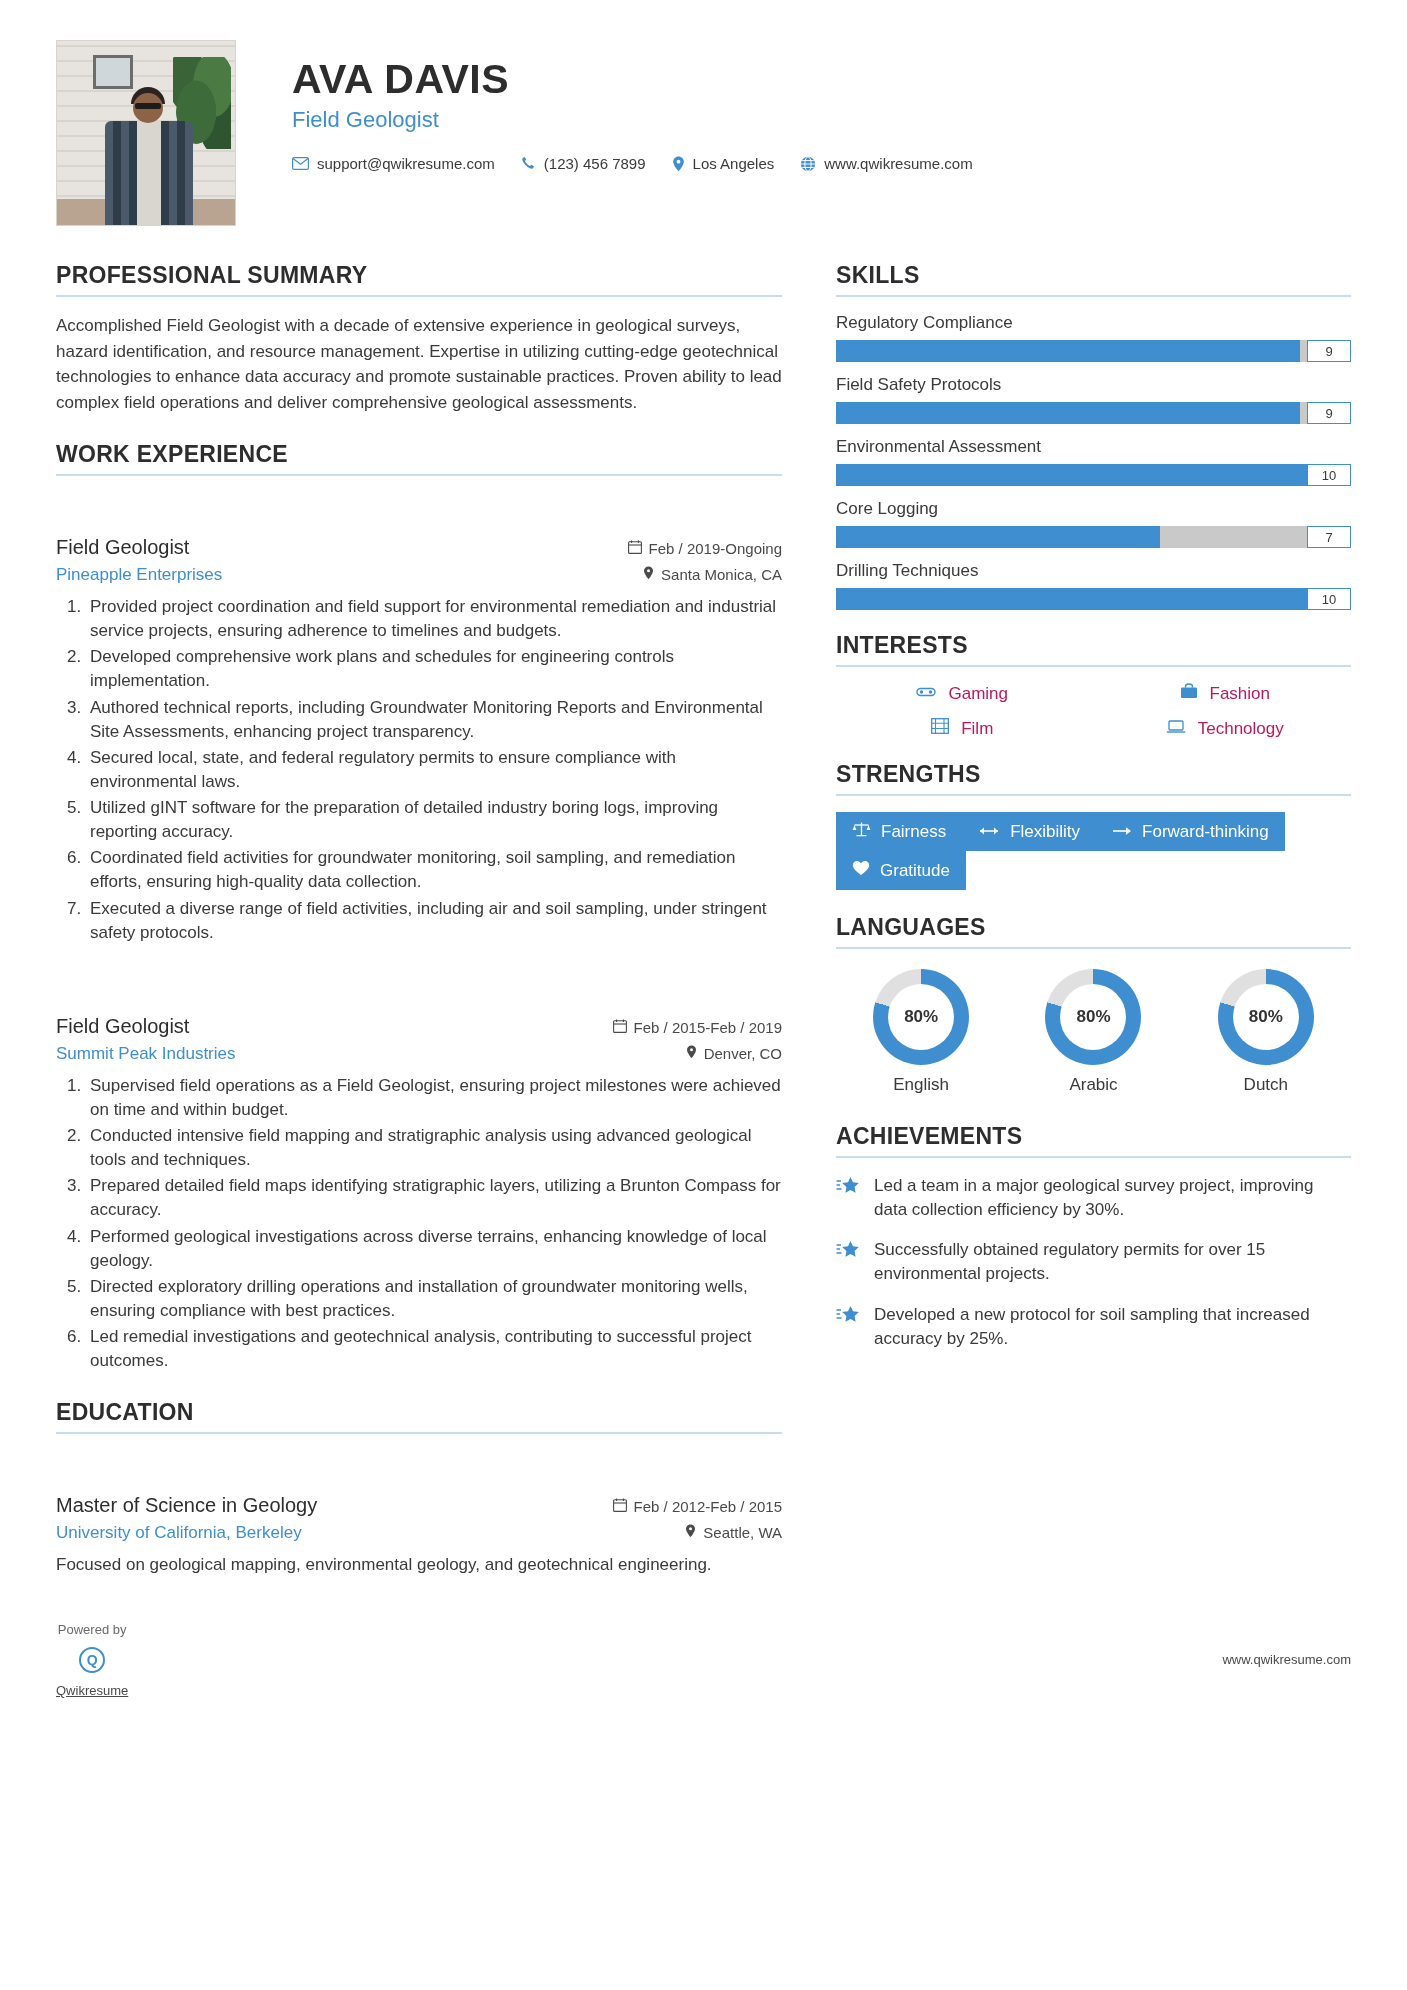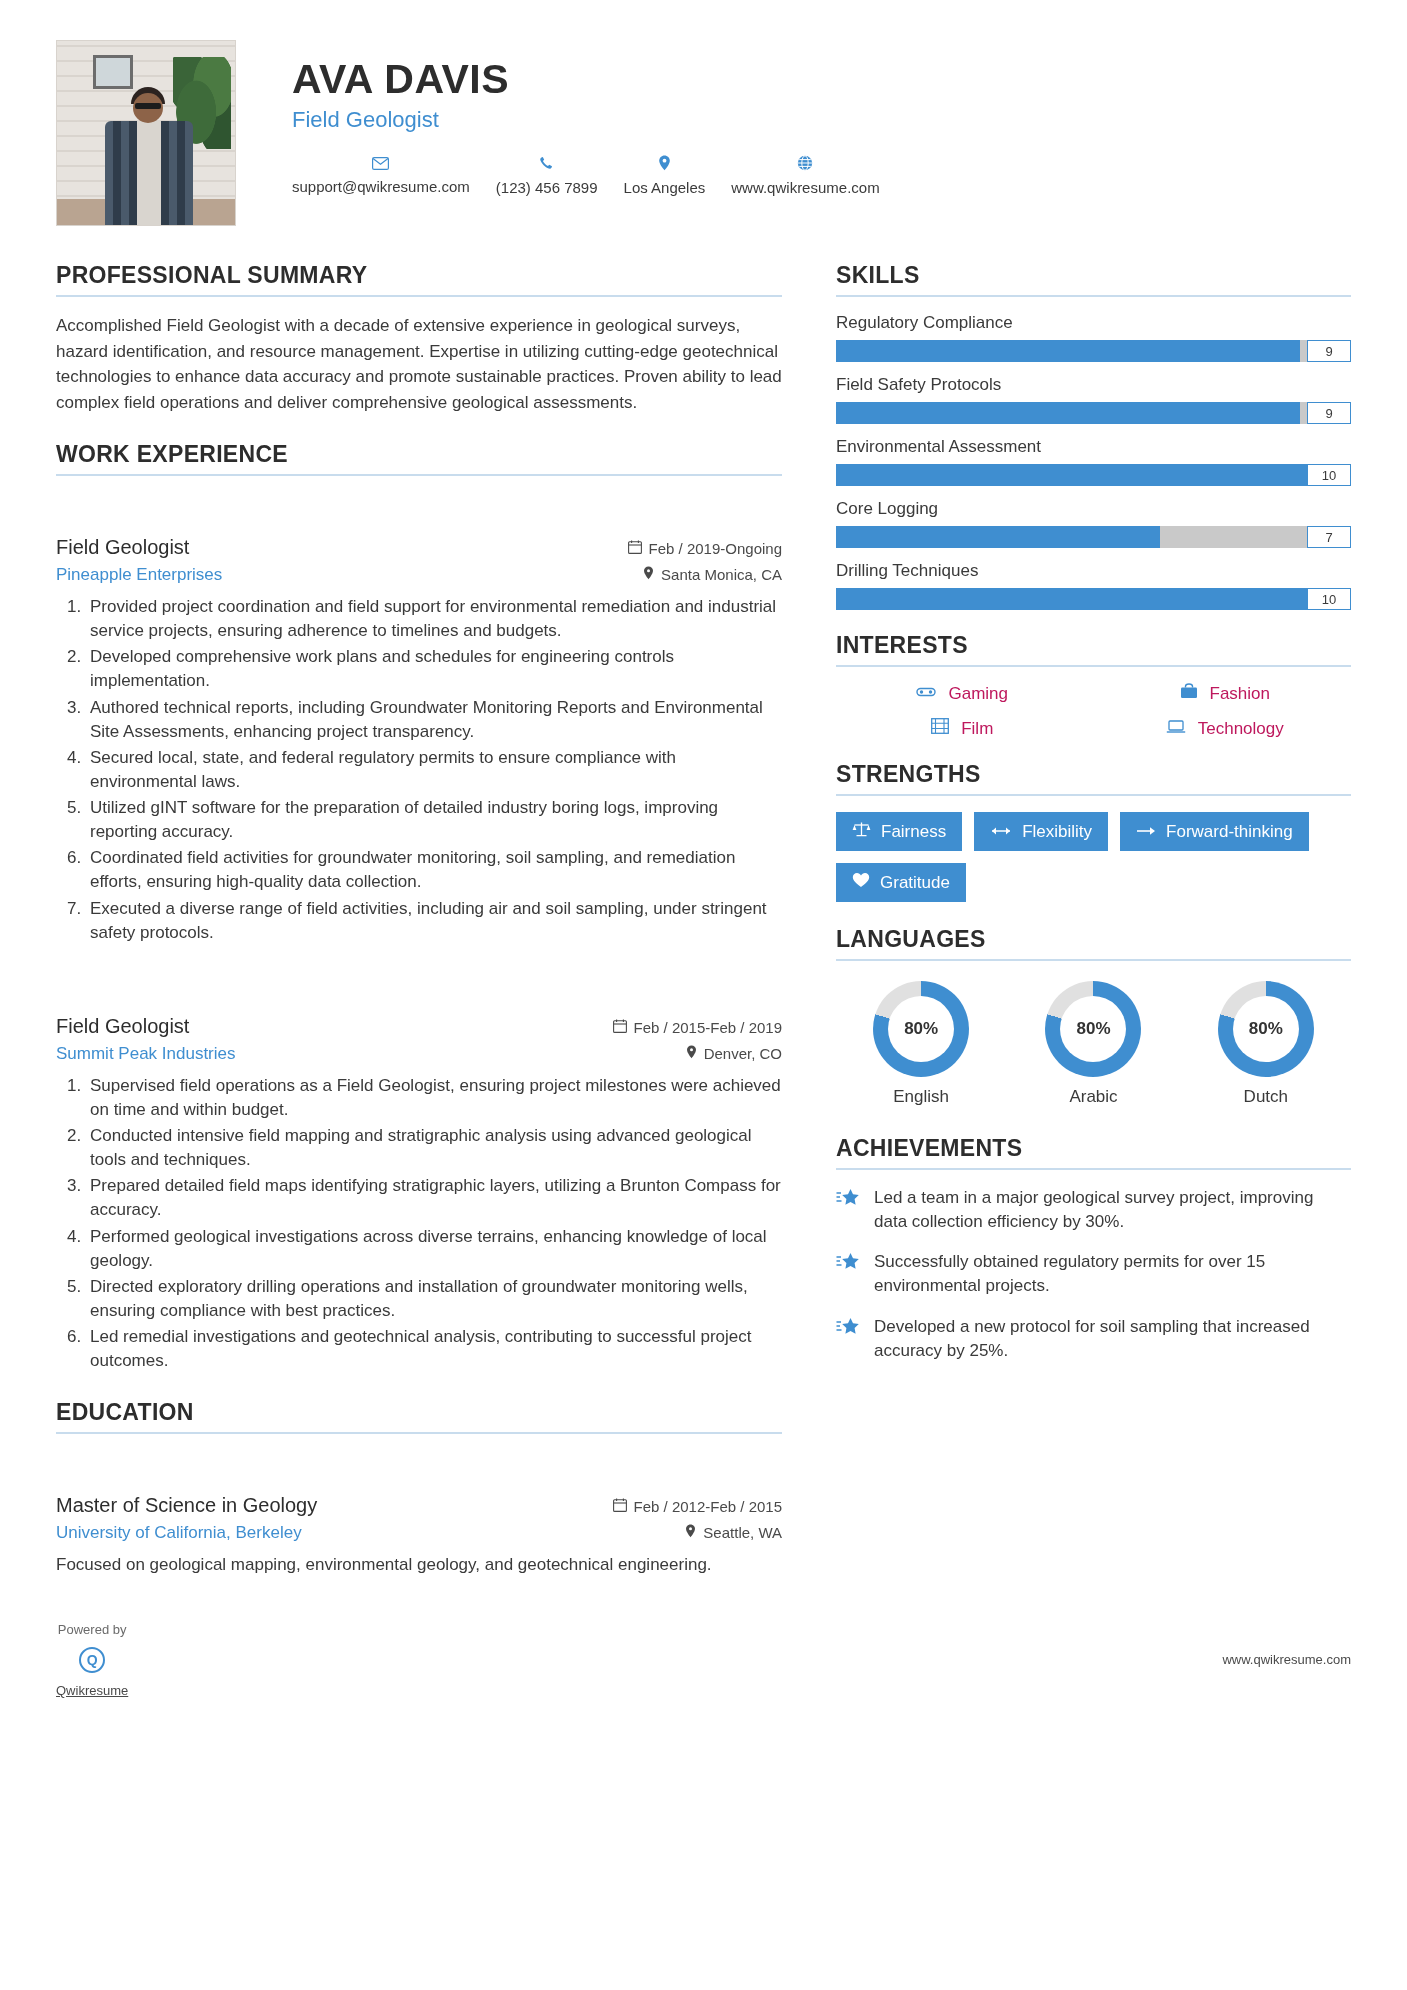--- a/index.html
+++ b/index.html
@@ -104,21 +104,20 @@
     gap: 0;
     flex-wrap: wrap;
     font-size: 15px;
     color: #3b3b3b;
   }
   .contact-item {
     display: flex;
     align-items: center;
     gap: 8px;
     margin-right: 26px;
-    flex-direction: column;
   }
   .contact-item svg { display: block; }
 
   
   .columns {
     display: flex;
     gap: 0;
     margin-top: 26px;
   }
   .col-left {
@@ -254,21 +253,20 @@
     gap: 12px;
     font-size: 17px;
     color: #be185d;
     justify-content: center;
   }
 
   
   .strengths {
     display: flex;
     flex-wrap: wrap;
-    gap: 12px;
     margin-bottom: 24px;
   }
   .strength {
     background: #3f8ed0;
     color: #ffffff;
     font-size: 17px;
     padding: 9px 16px;
     display: flex;
     align-items: center;
     gap: 10px;

